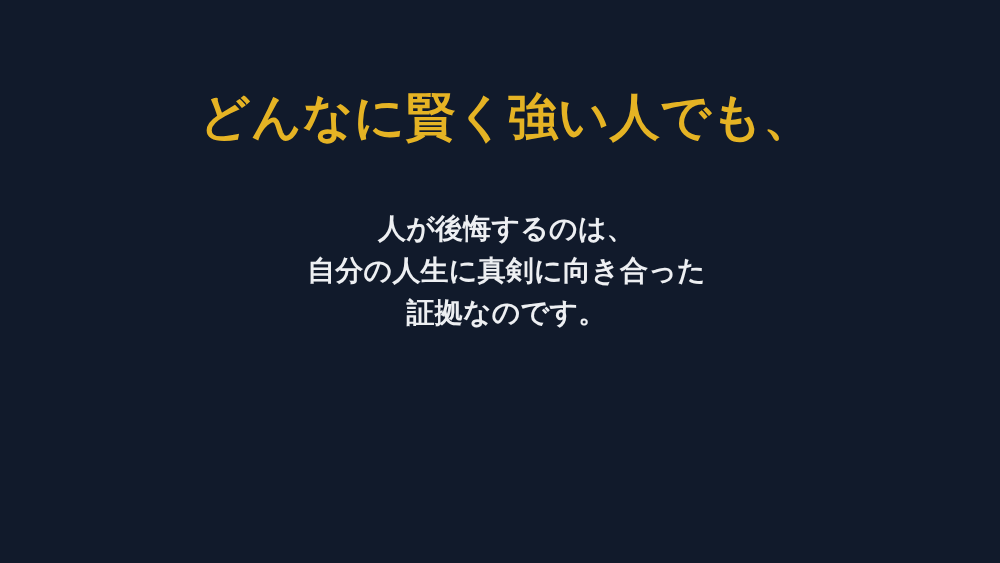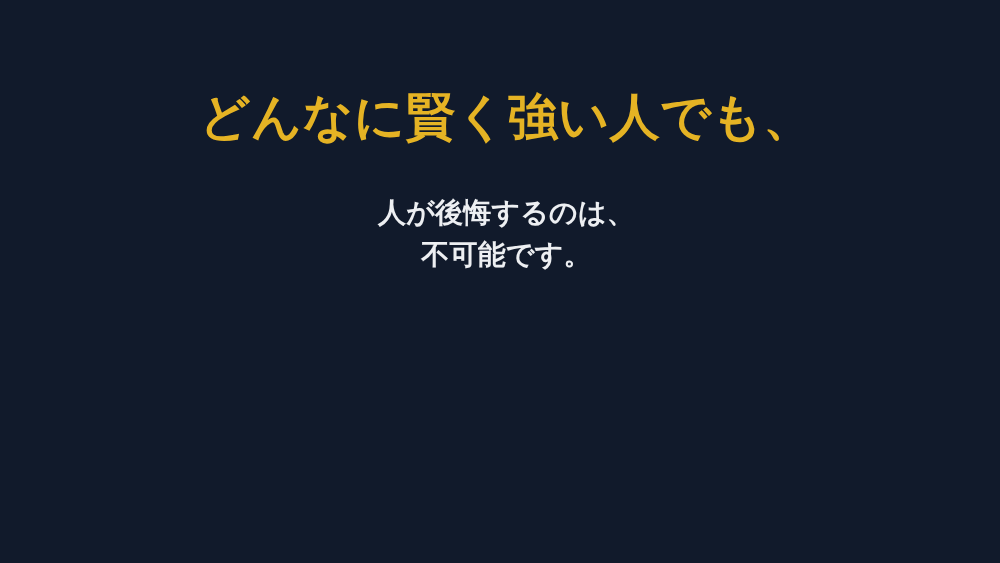--- a/index.html
+++ b/index.html
@@ -49,21 +49,21 @@
     padding-top: 82px;
   }
 
   .headline .line {
     display: block;
     white-space: nowrap;
   }
 
   
   .subtitle {
-    margin: 0;
+    margin: 16px;
     padding: 0;
     width: 100%;
     text-align: center;
     color: #edeff2;
     font-size: 28px;
     line-height: 42px;
     font-weight: 700;
     letter-spacing: 0.2px;
     padding-top: 40px;
   }
@@ -78,17 +78,18 @@
 
 <div class="slide" style="background: rgb(17, 26, 43); padding-left: 13px;">
   <div class="content">
 
     <div class="headline" style="color: rgb(229, 179, 36);">
       <span class="line">どんなに賢く強い人でも、</span>
     </div>
 
     <div class="subtitle" style="color: rgb(237, 239, 242);">
       <span class="line">人が後悔するのは、</span>
-      <span class="line">不可能です。</span>
+      <span class="line">自分の人生に真剣に向き合った</span>
+      <span class="line">証拠なのです。</span>
     </div>
 
   </div>
 </div>
 
 </body></html>

